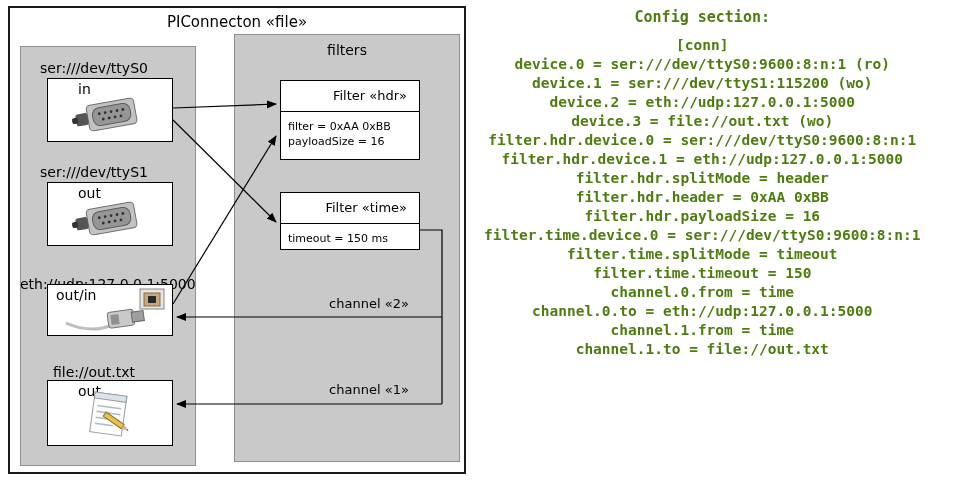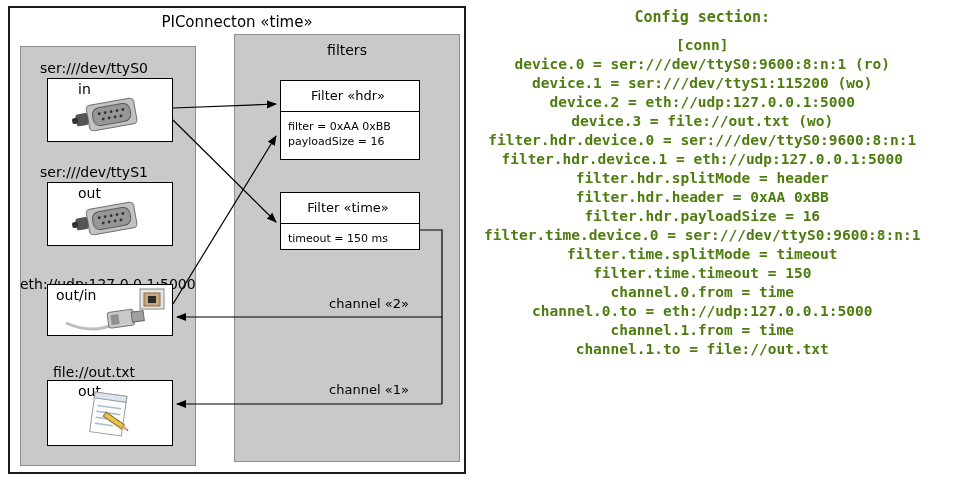--- a/index.html
+++ b/index.html
@@ -51,21 +51,21 @@
   .plug-pos   { left:16px; bottom:2px; }
   .file-pos   { left:34px; bottom:4px; }
 
   .filter-box {
     position:absolute; left:270px; width:140px;
     background:#fff; border:1px solid #000;
   }
   .filter-hdr  { top:72px;  height:80px; }
   .filter-time { top:184px; height:58px; }
   .filter-title {
-    text-align:center; font-size:13px; padding:7px 4px 8px 0;
+    text-align:right; font-size:13px; padding:7px 12px 8px 0;
     border-bottom:1px solid #000;
   }
   .filter-params { padding:7px 0 0 7px; }
   .param { font-size:11px; line-height:15px; }
 
   .channel-label {
     position:absolute; left:289px; width:140px;
     text-align:center; font-size:13px;
   }
   .ch0 { top:288px; } .ch1 { top:374px; }
@@ -82,21 +82,21 @@
   }
   .config-title { font-size:15px; margin-bottom:10px; }
   .config-lines { font-size:14.5px; line-height:19px; white-space:pre; }
 </style>
 </head>
 <body>
 
 <div class="stage">
 
   <div class="diagram">
-    <div class="diagram-title">PIConnecton «time»</div>
+    <div class="diagram-title">PIConnecton «file»</div>
 
     <div class="panel devices-panel"></div>
     <div class="panel filters-panel"></div>
     <div class="filters-panel-title">filters</div>
 
     <div class="device-caption cap0">ser:///dev/ttyS0</div>
     <div class="device-box box0">
       <span class="port-label pl-mid">in</span>
       <svg class="dev-icon serial-pos" width="74" height="46" viewBox="0 0 74 46">
         <g transform="rotate(-10 37 23)">

